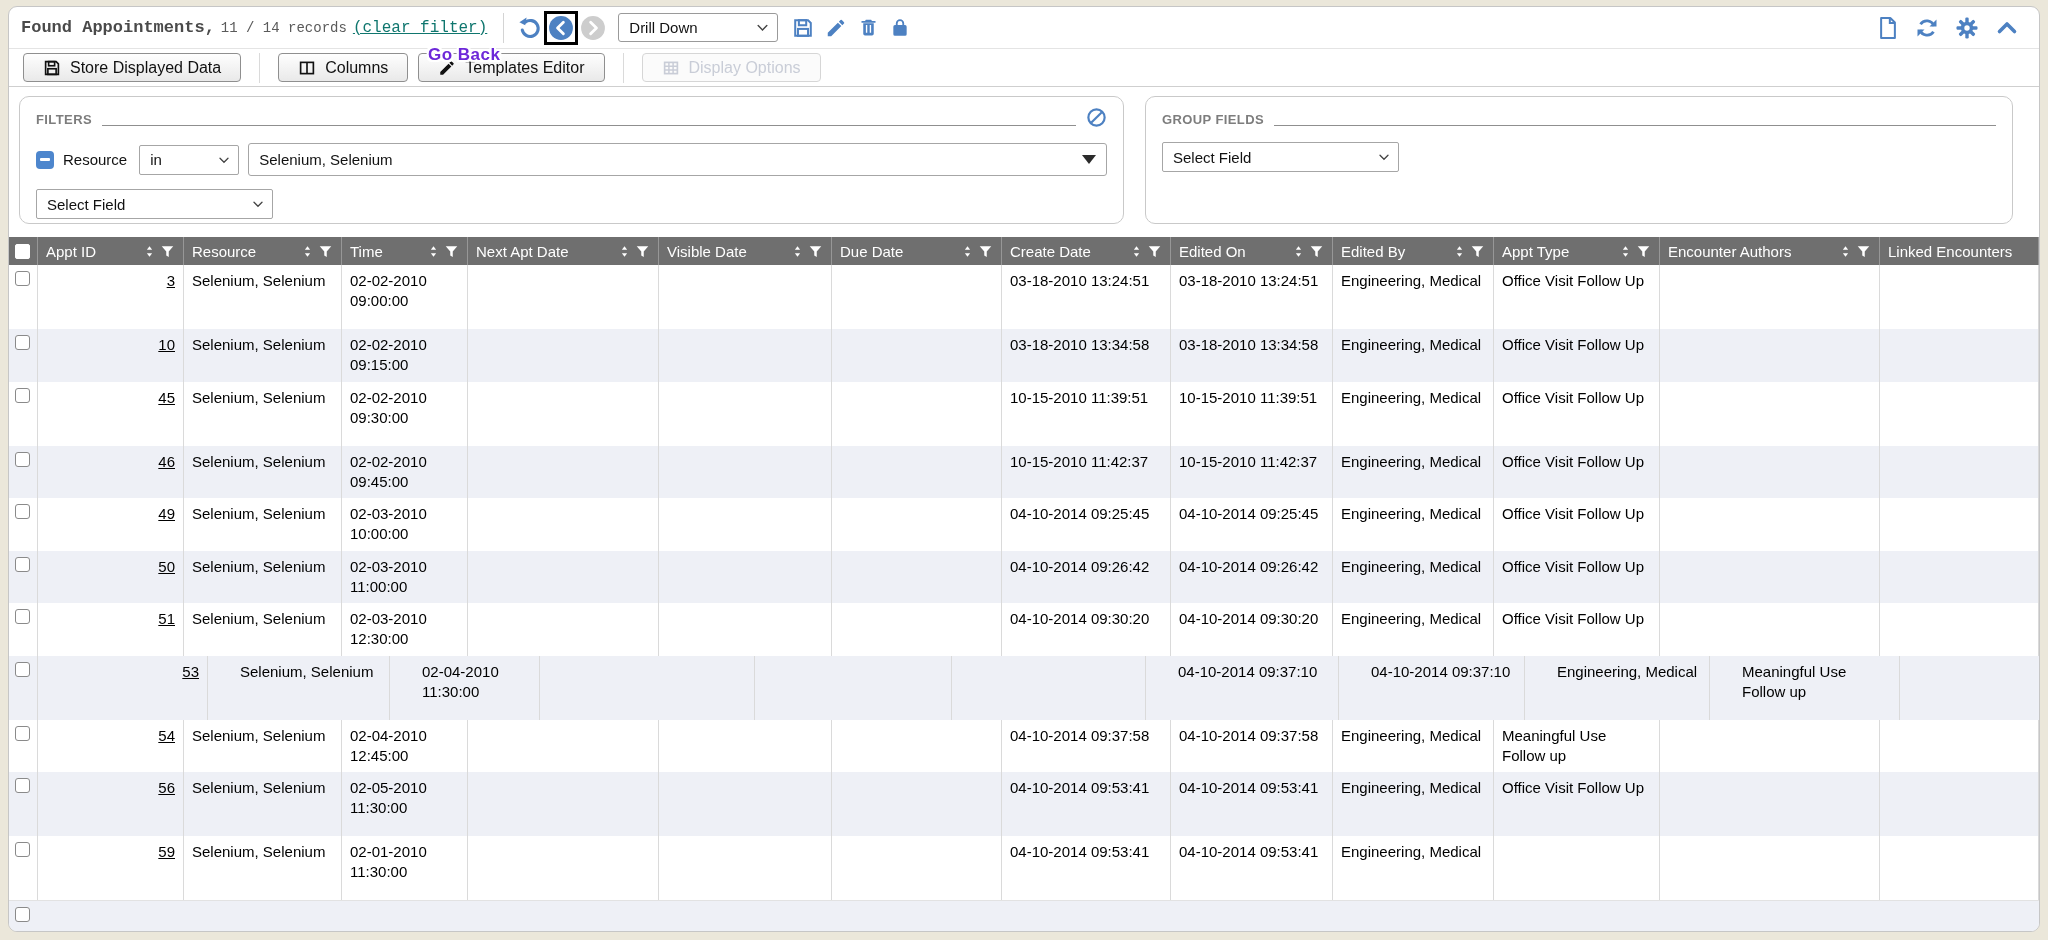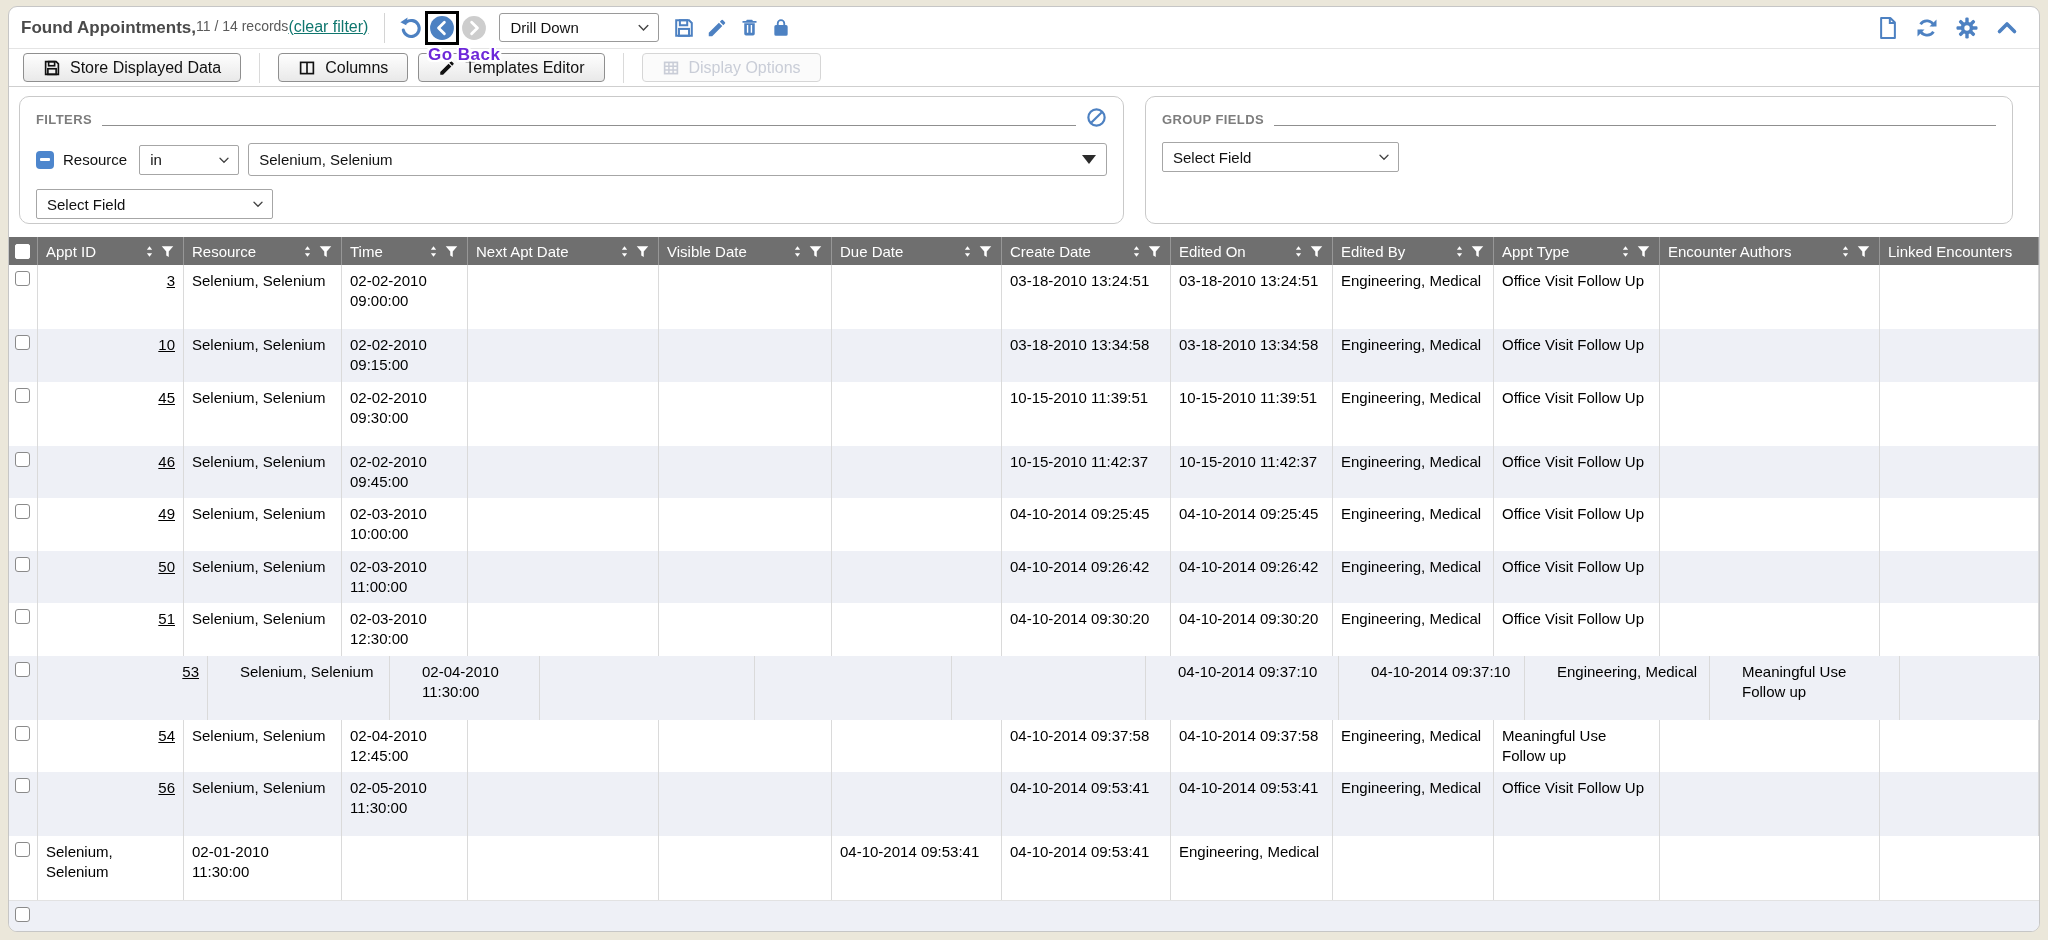--- a/index.html
+++ b/index.html
@@ -2,21 +2,21 @@
 <html><head>
 <meta charset="utf-8">
 <style>
   *{margin:0;padding:0;box-sizing:border-box;}
   html,body{width:2048px;height:940px;}
   body{background:#ebe7da;font-family:"Liberation Sans",sans-serif;position:relative;overflow:hidden;}
   .panel{position:absolute;left:8px;top:6px;width:2032px;height:926px;background:#fff;border:1px solid #c6c6c6;border-radius:9px;overflow:hidden;}
 
   
   .toolbar1{height:42px;display:flex;align-items:center;padding:0 14px 0 12px;border-bottom:1px solid #e4e4e4;position:relative;}
-  .title-group{display:flex;align-items:flex-start;white-space:nowrap;}
+  .title-group{display:flex;align-items:center;gap:6px;white-space:nowrap;font-family:Liberation Mono, monospace;}
   .title{font-size:17px;font-weight:bold;color:#4a4a4a;}
   .records{font-size:14px;color:#5a5a5a;}
   .clearfilter{font-size:16px;color:#0f766e;text-decoration:underline;cursor:pointer;}
   .vdivider{width:1px;height:30px;background:#d4d4d4;margin:0 14px 0 16px;}
   .tbicon{display:inline-flex;align-items:center;justify-content:center;cursor:pointer;}
   .tbicon svg{display:block;}
   .backwrap{border:3px solid #000;padding:1px;display:inline-flex;margin:0 2px;}
   .drill{margin-left:12px;margin-right:14px;width:160px;height:29px;border:1px solid #9a9a9a;border-radius:3px;background:#fff;display:flex;align-items:center;justify-content:space-between;padding:0 8px 0 10px;font-size:15px;color:#111;cursor:pointer;}
   .smallicons{display:flex;align-items:center;gap:11px;}
   .spacer{flex:1;}
@@ -545,20 +545,21 @@
           <div class="tcell c6"></div>
           <div class="tcell c7">04-10-2014 09:53:41</div>
           <div class="tcell c8">04-10-2014 09:53:41</div>
           <div class="tcell c9">Engineering, Medical</div>
           <div class="tcell c10">Office Visit Follow Up</div>
           <div class="tcell c11"></div>
           <div class="tcell c12"></div>
         </div>
         <div class="trow" style="min-height: 64px;">
           <div class="tcell c0"><span class="cb"></span></div>
+          <div class="tcell c1"><span class="idlink">59</span></div>
           <div class="tcell c2">Selenium, Selenium</div>
           <div class="tcell c3">02-01-2010
 11:30:00</div>
           <div class="tcell c4"></div>
           <div class="tcell c5"></div>
           <div class="tcell c6"></div>
           <div class="tcell c7">04-10-2014 09:53:41</div>
           <div class="tcell c8">04-10-2014 09:53:41</div>
           <div class="tcell c9">Engineering, Medical</div>
           <div class="tcell c10"></div>

